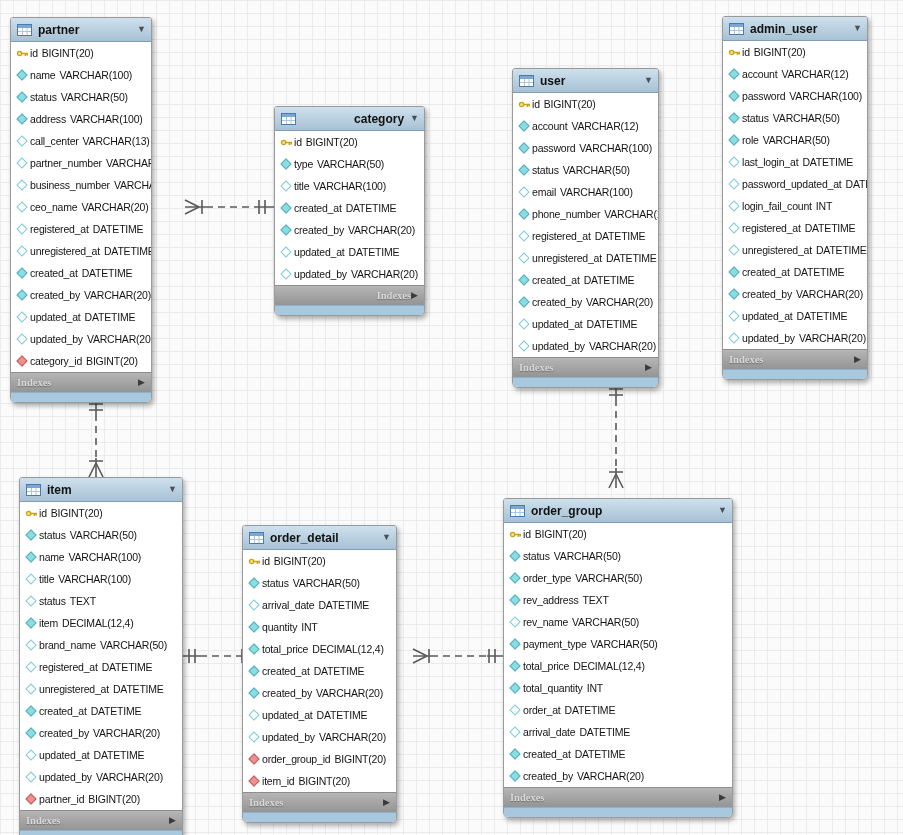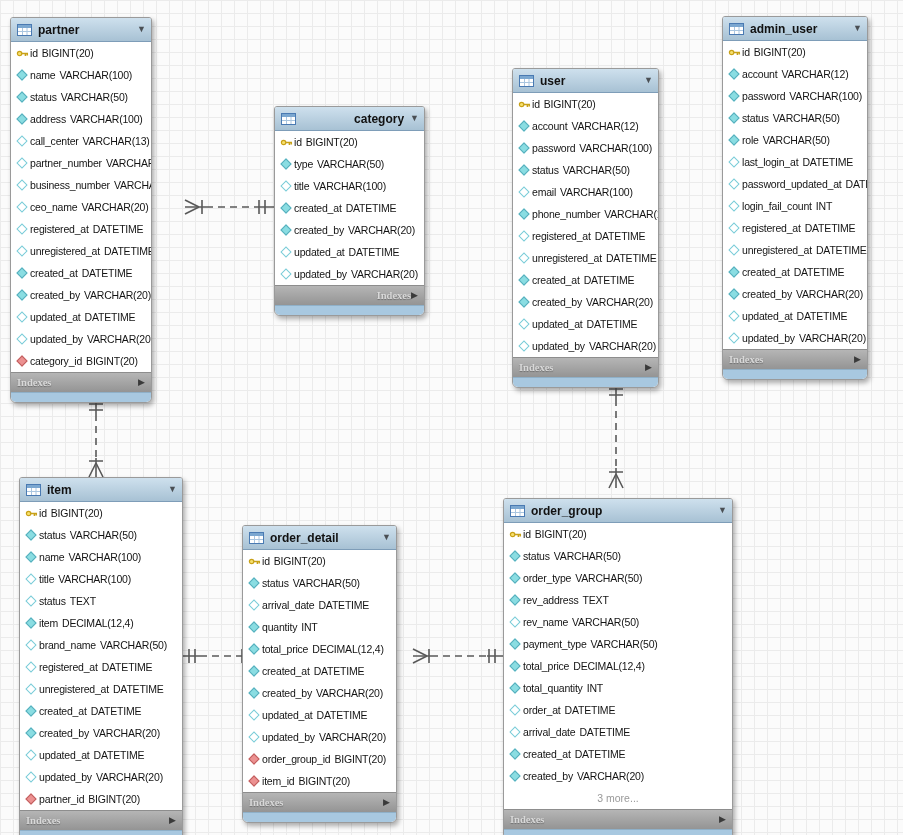--- a/index.html
+++ b/index.html
@@ -832,20 +832,19 @@
           <span class="ctext ctype">DATETIME</span>
         </div>
         <div class="trow">
           <span class="icon-slot">
             <span class="dia notnull"></span>
           </span>
           <span class="ctext">created_by</span>
           <span class="ctext ctype">VARCHAR(20)</span>
         </div>
       </div>
-      <div class="tmore">3 more...</div>
       <div class="tindexes">
         <span class="ilabel">Indexes</span>
         <span class="iarrow">▶</span>
       </div>
       <div class="tfoot"></div>
     </div>
   </div>
 
 </body></html>

